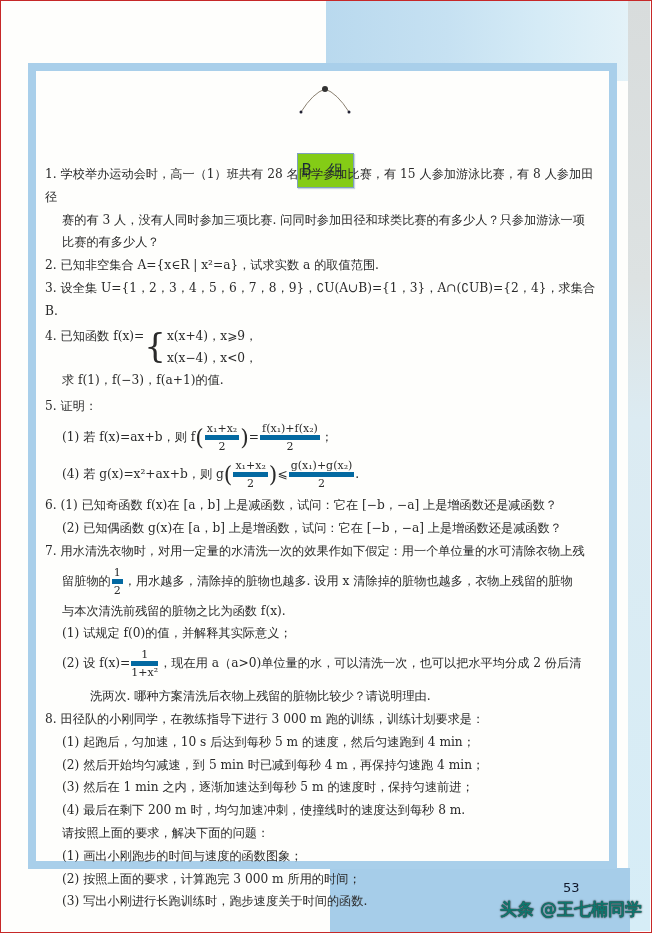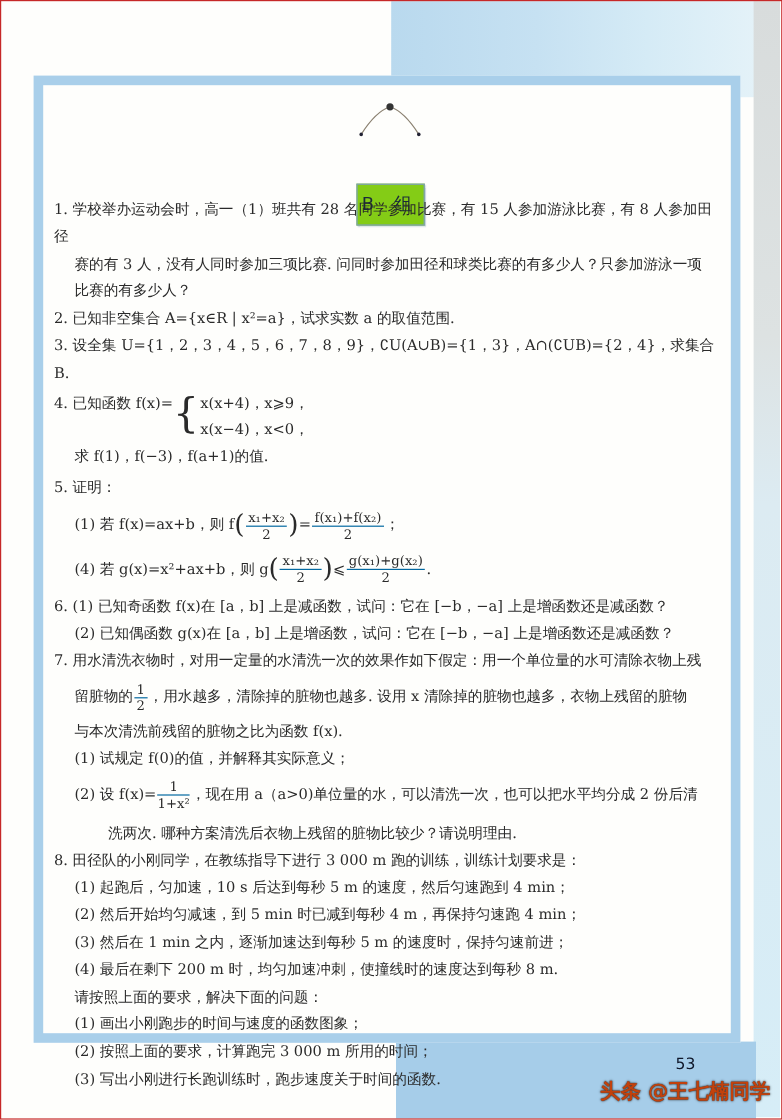--- a/index.html
+++ b/index.html
@@ -46,32 +46,32 @@
     position: absolute; left: 45px; top: 163px; width: 555px;
     font-size: 12.2px; line-height: 22.8px;
   }
   .p { margin: 0; }
   .indent { padding-left: 17px; }
   .sub { padding-left: 17px; }
   .frac {
     display: inline-block; vertical-align: middle; text-align: center;
     font-size: 11px; line-height: 13px; margin: 0 1px;
   }
-  .frac .num { display: block; border-bottom: 1px solid #0369a1; padding: 0 2px; }
+  .frac .num { display: block; border-bottom: 5px solid #0369a1; padding: 0 2px; }
   .frac .den { display: block; }
   .paren-big { font-size: 22px; vertical-align: middle; font-style: normal; }
   .brace-wrap { display: inline-flex; vertical-align: middle; }
   .brace { font-size: 34px; line-height: 40px; font-style: normal; margin-right: 1px; }
   .cases { display: inline-block; line-height: 22px; }
   .pagenum {
     position: absolute; left: 563px; top: 880px; font-size: 13px; color: #0f172a;
     font-family: "DejaVu Sans", sans-serif;
   }
   .watermark {
-    position: absolute; left: 500px; top: 898px; font-size: 17px; color: #c2410c;
+    position: absolute; left: 500px; top: 898px; font-size: 17px; color: #0f766e;
     font-family: "DejaVu Sans", sans-serif; font-weight: bold;
     text-shadow: 0 0 2px #333, 0 0 1px #333;
   }
   .tall { line-height: 30px; }
 </style>
 </head>
 <body>
 
 <div class="top-band"></div>
 <div class="right-strip"></div>

